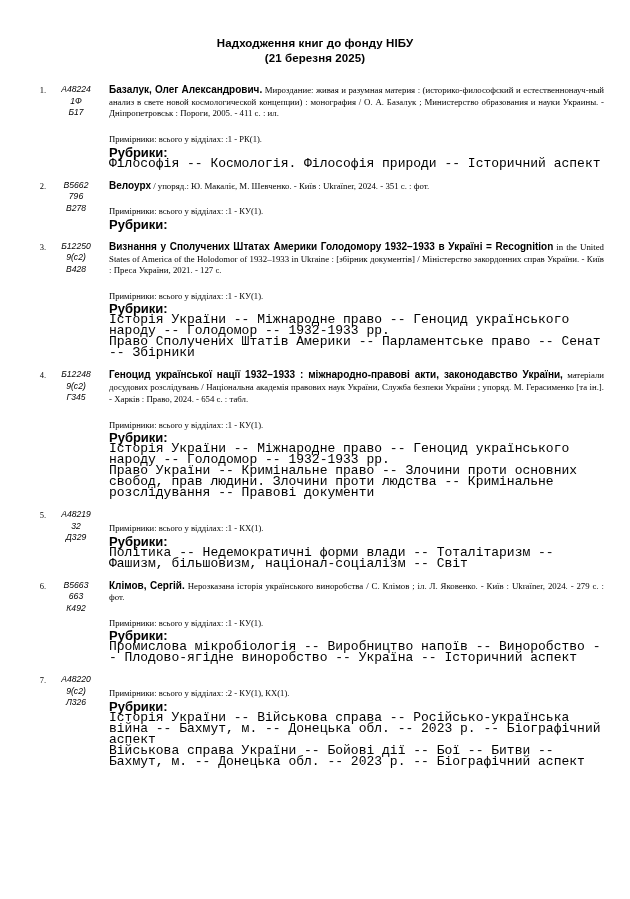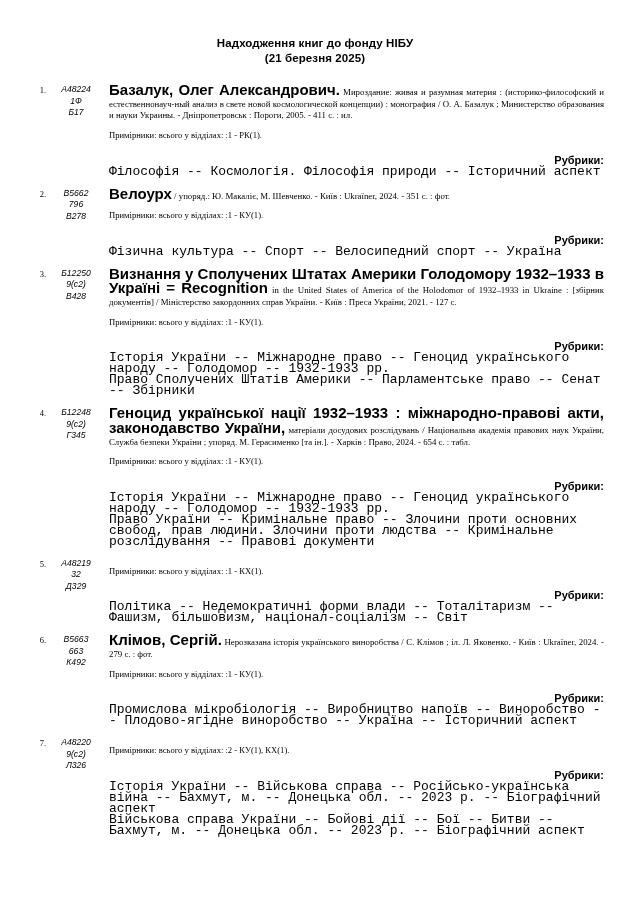--- a/index.html
+++ b/index.html
@@ -63,49 +63,48 @@
   }
   .body-col {
     flex: 1 1 auto;
     padding-left: 6px;
     font-size: 8.7px;
     line-height: 11.6px;
   }
   .rec-head {
     font-family: "Liberation Sans", sans-serif;
     font-weight: bold;
-    font-size: 15px;
+    font-size: 10px;
     line-height: 12px;
     display: inline;
   }
   .rec-desc {
     font-family: "Liberation Serif", serif;
     font-size: 8.8px;
     line-height: 11.7px;
     display: inline;
   }
   .first-line-indent {
     text-indent: 22px;
   }
   .rec-block {
     text-align: justify;
   }
   .copies {
     font-family: "Liberation Serif", serif;
     font-size: 8.6px;
     line-height: 11.5px;
-    margin-top: 8px;
+    margin-top: 14px;
   }
   .rubrics-label {
     font-family: "Liberation Sans", sans-serif;
     font-weight: bold;
-    font-size: 11px;
+    font-size: 13px;
     line-height: 11px;
-    margin-top: 13px;
-    text-align: right;
+    margin-top: 1px;
   }
   .rubric-line {
     font-family: Liberation Mono, monospace;
     font-size: 13px;
     line-height: 11px;
   }
 </style>
 </head>
 <body>
 
@@ -141,21 +140,20 @@
       <div>796</div>
       <div>В278</div>
     </div>
     <div class="body-col">
       <div class="rec-block">
         <span class="rec-head">Велоурх</span>
         <span class="rec-desc">/ упоряд.: Ю. Макаліє, М. Шевченко. - Київ : Ukraїner, 2024. - 351 с. : фот.</span>
       </div>
       <div class="copies">Примірники: всього у відділах: :1 - КУ(1).</div>
       <div class="rubrics-label">Рубрики:</div>
-      <div class="rubric-line">Фізична культура -- Спорт -- Велосипедний спорт -- Україна</div>
     </div>
   </div>
 
   <div class="entry">
     <div class="num-col">3.</div>
     <div class="class-col">
       <div>Б12250</div>
       <div>9(с2)</div>
       <div>В428</div>
     </div>

